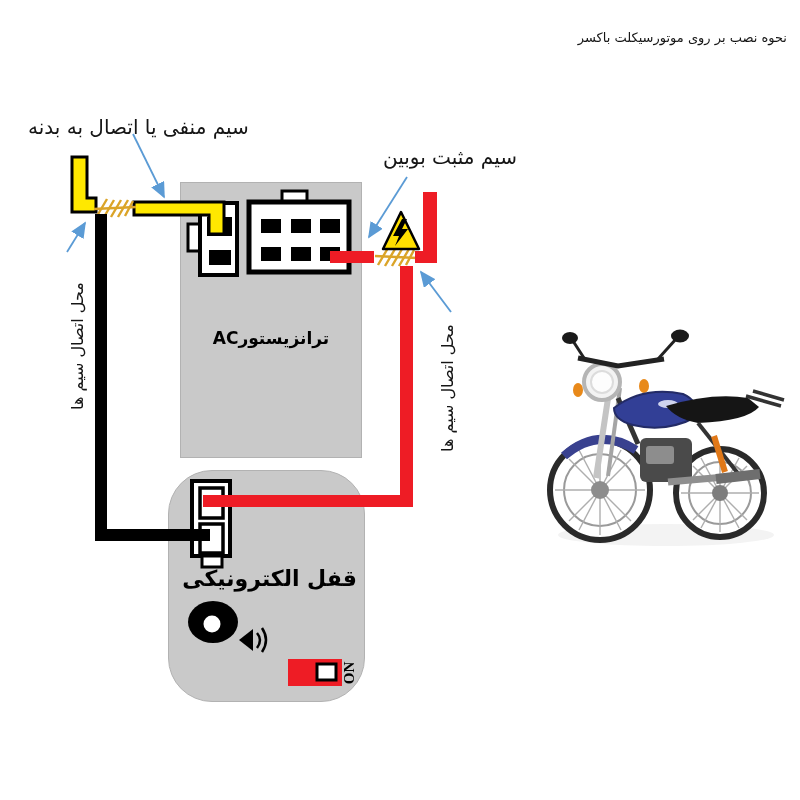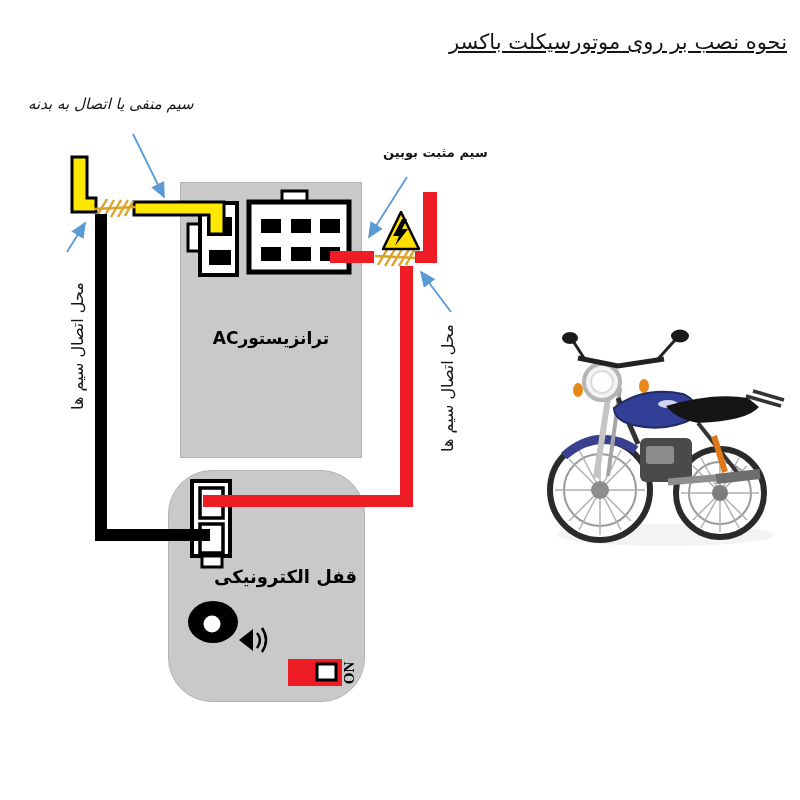--- a/index.html
+++ b/index.html
@@ -1,35 +1,35 @@
 <!DOCTYPE html>
 <html><head>
 <meta charset="utf-8">
 <style>
   html,body{margin:0;padding:0;}
   body{width:800px;height:800px;background:#ffffff;position:relative;overflow:hidden;
        font-family:"DejaVu Sans",sans-serif;}
   .abs{position:absolute;}
   .lbl{position:absolute;color:#151515;font-family:"DejaVu Sans",sans-serif;
        white-space:nowrap;direction:rtl;}
-  #title{right:13px;top:30px;font-size:21px;text-decoration:underline;}
-  #lbl-neg{left:28px;top:95px;font-size:15px;font-style:italic;}
-  #lbl-pos{left:383px;top:145px;font-size:13px;font-weight:bold;}
+  #title{right:13px;top:30px;font-size:13px;}
+  #lbl-neg{left:28px;top:115px;font-size:20px;}
+  #lbl-pos{left:383px;top:145px;font-size:20px;}
   #lbl-conn-left{left:-6px;top:334px;width:172px;height:24px;text-align:center;
        font-size:16px;transform:rotate(-90deg);}
   #lbl-conn-right{left:364px;top:376px;width:172px;height:24px;text-align:center;
        font-size:16px;transform:rotate(-90deg);}
   #box-transistor{left:180px;top:182px;width:182px;height:276px;background:#c9c9c9;
        border:1px solid #b2b2b2;box-sizing:border-box;}
   #box-lock{left:168px;top:470px;width:197px;height:232px;background:#c9c9c9;
        border:1px solid #b2b2b2;border-radius:44px;box-sizing:border-box;}
   #lbl-transistor{left:180px;top:328px;width:182px;text-align:center;
        font-size:17px;font-weight:bold;color:#000;}
   #lbl-lock{left:185px;top:566px;width:172px;text-align:right;
-       font-size:18px;font-weight:bold;color:#000;}
+       font-size:22px;font-weight:bold;color:#000;}
   #lbl-on{left:334px;top:662px;width:30px;height:22px;display:flex;align-items:center;
        justify-content:center;transform:rotate(-90deg);direction:ltr;
        font-family:"Liberation Serif","DejaVu Serif",serif;font-weight:bold;
        font-size:15px;color:#000;}
   svg{position:absolute;left:0;top:0;}
 </style>
 </head>
 <body>
 
 <div class="abs" id="box-transistor"></div>

